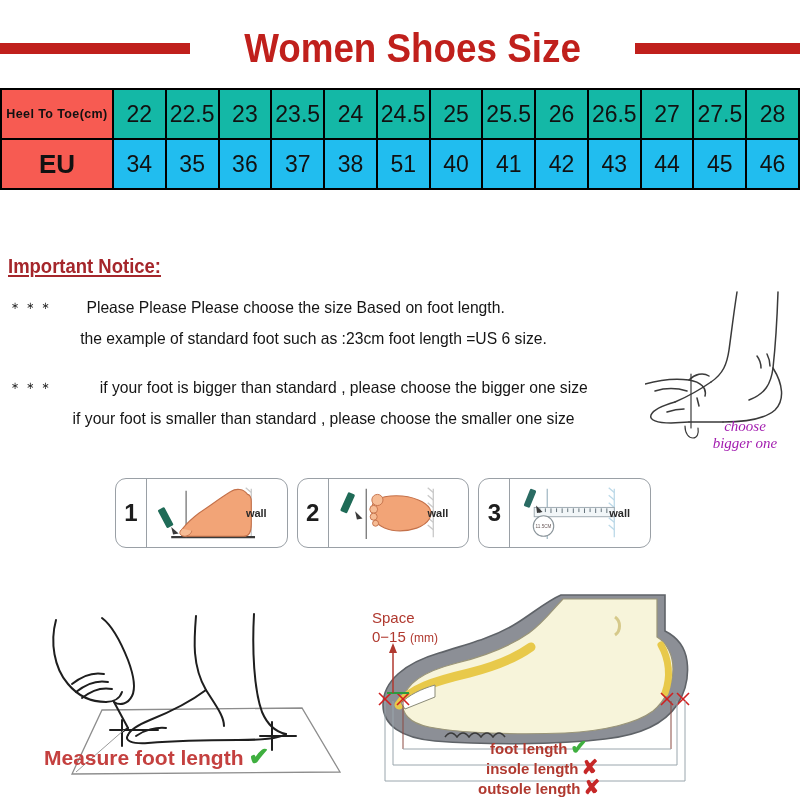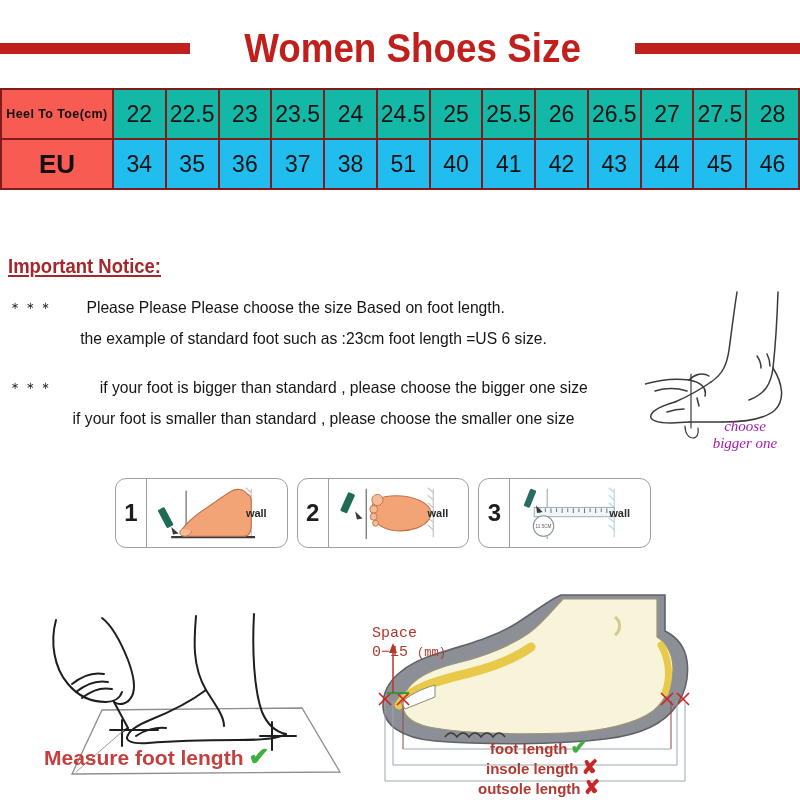--- a/index.html
+++ b/index.html
@@ -29,21 +29,21 @@
     transform:scaleX(0.92);
   }
 
   
   .size-table{
     position:absolute;left:0;top:88px;width:800px;
     border-collapse:collapse;
     table-layout:fixed;
   }
   .size-table td{
-    border:2px solid #7f1d1d;
+    border:2px solid #000000;
     height:48px;
     text-align:center;
     vertical-align:middle;
     font-size:23px;
     color:#111;
     padding:0;
     font-family:"Liberation Sans", sans-serif;
   }
   .lbl{
     background:#F75B52;
@@ -108,23 +108,23 @@
     position:absolute;left:44px;top:742px;
     color:#C4403F;font-size:21px;font-weight:bold;
     white-space:nowrap;
     font-family:"Liberation Sans", sans-serif;
   }
   .measure-lbl .tick{color:#3FAF3F;font-size:25px;font-weight:bold;margin-left:5px;}
 
   
   .shoe-art{position:absolute;left:365px;top:585px;width:435px;height:215px;}
   .space-lbl{
-    position:absolute;left:372px;top:624px;
+    position:absolute;left:372px;top:608px;
     color:#B0392F;font-size:15px;line-height:19px;
-    font-family:Liberation Mono, monospace;white-space:nowrap;
+    font-family:Liberation Sans, sans-serif;white-space:nowrap;
   }
   .space-lbl .mm{font-size:12px;}
   .len-lbls{
     position:absolute;left:478px;top:738px;
     color:#B0392F;font-size:15px;font-weight:bold;line-height:18px;
     font-family:"Liberation Sans", sans-serif;
   }
   .len-lbls div{white-space:nowrap;}
   .len-lbls .ok{color:#3FAF3F;font-size:20px;margin-left:3px;}
   .len-lbls .no{color:#C62828;font-size:20px;margin-left:3px;}

